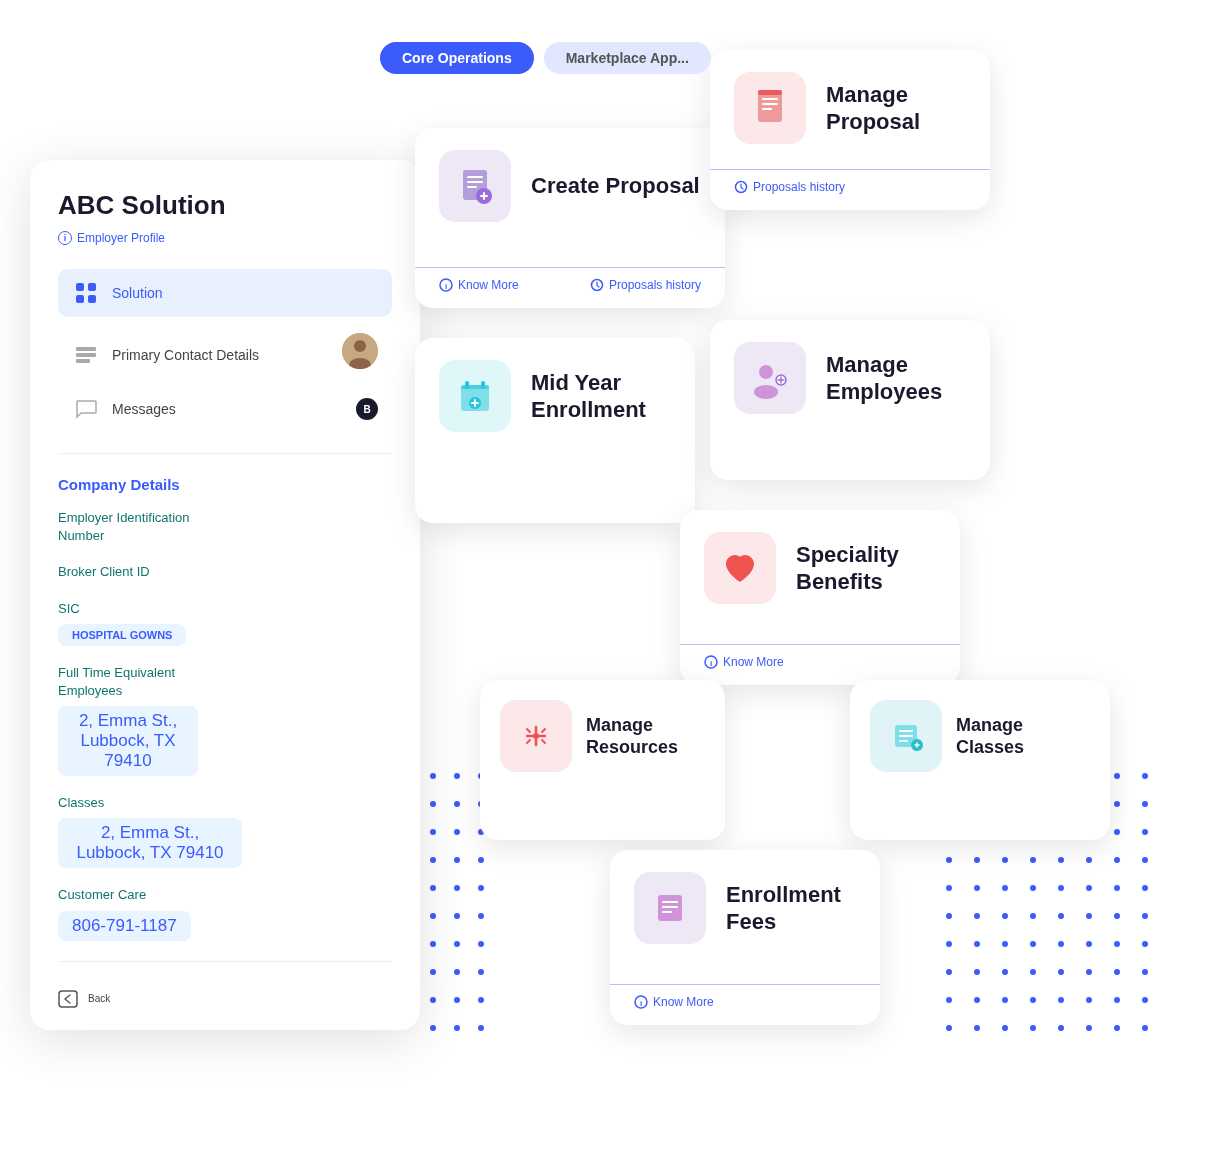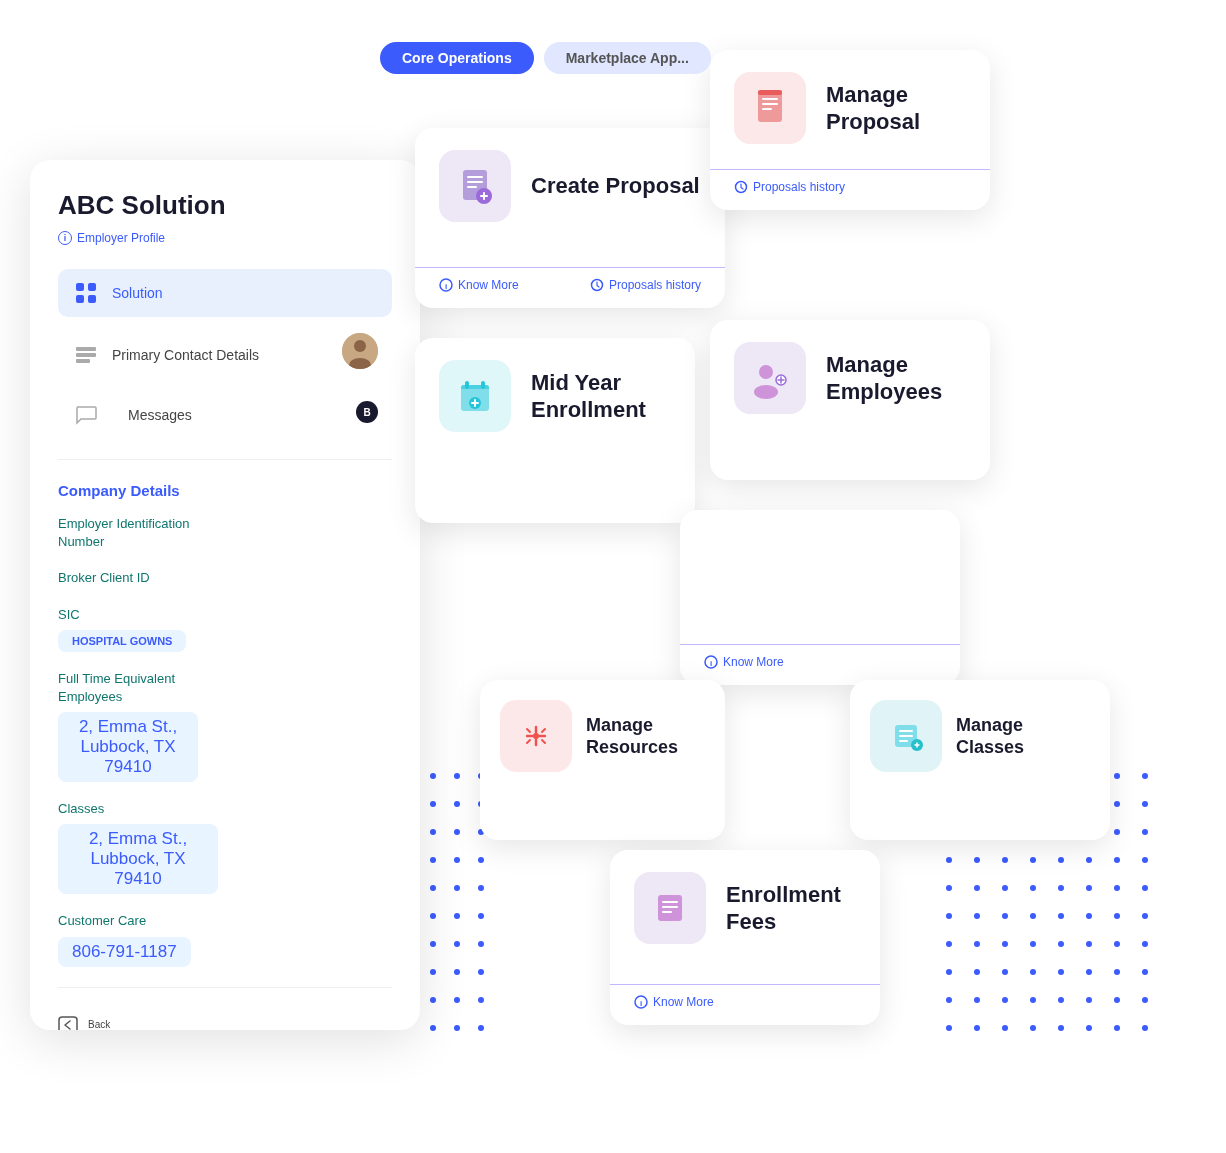--- a/index.html
+++ b/index.html
@@ -505,21 +505,21 @@
     <div class="avatar">
       <svg width="36" height="36" viewBox="0 0 36 36" fill="none">
         <circle cx="18" cy="18" r="18" fill="#c8a882"></circle>
         <circle cx="18" cy="13" r="6" fill="#8b6347"></circle>
         <ellipse cx="18" cy="32" rx="11" ry="7" fill="#8b6347"></ellipse>
       </svg>
     </div>
   </div>
 
   <div class="nav-item" style="justify-content:space-between;">
-    <div style="display:flex;align-items:center;gap:28px;margin-top:6px;">
+    <div style="display:flex;align-items:center;gap:12px;">
       <div class="nav-icon">
         <svg width="22" height="20" viewBox="0 0 22 20" fill="none">
           <path d="M2 2h18a1 1 0 011 1v10a1 1 0 01-1 1H6l-4 4V3a1 1 0 011-1z" stroke="#aaa" stroke-width="1.5" fill="none"></path>
         </svg>
       </div>
       <span>Messages</span>
     </div>
     <div class="message-badge">B</div>
   </div>
 
@@ -541,21 +541,21 @@
   </div>
 
   <div class="field-row">
     <div class="field-label">Full Time Equivalent<br>Employees</div>
     <span class="field-value" style="display:block;text-align:center;width:140px;">2, Emma St.,
 Lubbock, TX 79410</span>
   </div>
 
   <div class="field-row">
     <div class="field-label">Classes</div>
-    <span class="field-value" style="width:160px;text-align:center;">2, Emma St.,<br>Lubbock, TX 79410</span>
+    <span class="field-value" style="width:184px;text-align:center;">2, Emma St.,<br>Lubbock, TX 79410</span>
   </div>
 
   <div class="field-row">
     <div class="field-label">Customer Care</div>
     <span class="field-value">806-791-1187</span>
   </div>
 
   <div class="divider"></div>
 
   <div class="back-btn">
@@ -648,20 +648,28 @@
         <ellipse cx="18" cy="36" rx="12" ry="7" fill="#ce93d8"></ellipse>
         <circle cx="33" cy="24" r="5" fill="white" stroke="#9c6bdb" stroke-width="1.5"></circle>
         <path d="M30 24h6M33 21v6" stroke="#9c6bdb" stroke-width="1.5" stroke-linecap="round"></path>
       </svg>
     </div>
     <div class="card-title">Manage<br>Employees</div>
   </div>
 </div>
 
 <div class="card speciality-benefits-card">
+  <div class="card-main-row">
+    <div class="card-icon-box" style="background:#fce8e8;">
+      <svg width="42" height="42" viewBox="0 0 42 42" fill="none">
+        <path d="M21 35C21 35 7 26 7 17C7 12.029 11.029 8 16 8C18.5 8 20.5 9 21 10C21.5 9 23.5 8 26 8C30.971 8 35 12.029 35 17C35 26 21 35 21 35Z" fill="#ef5350"></path>
+      </svg>
+    </div>
+    <div class="card-title">Speciality<br>Benefits</div>
+  </div>
   <div class="card-footer">
     <div class="card-footer-link">
       <svg width="14" height="14" viewBox="0 0 14 14" fill="none">
         <circle cx="7" cy="7" r="6" stroke="#3b5bfc" stroke-width="1.5"></circle>
         <text x="7" y="11" text-anchor="middle" fill="#3b5bfc" font-size="8" font-weight="bold">i</text>
       </svg>
       <span>Know More</span>
     </div>
   </div>
 </div>

